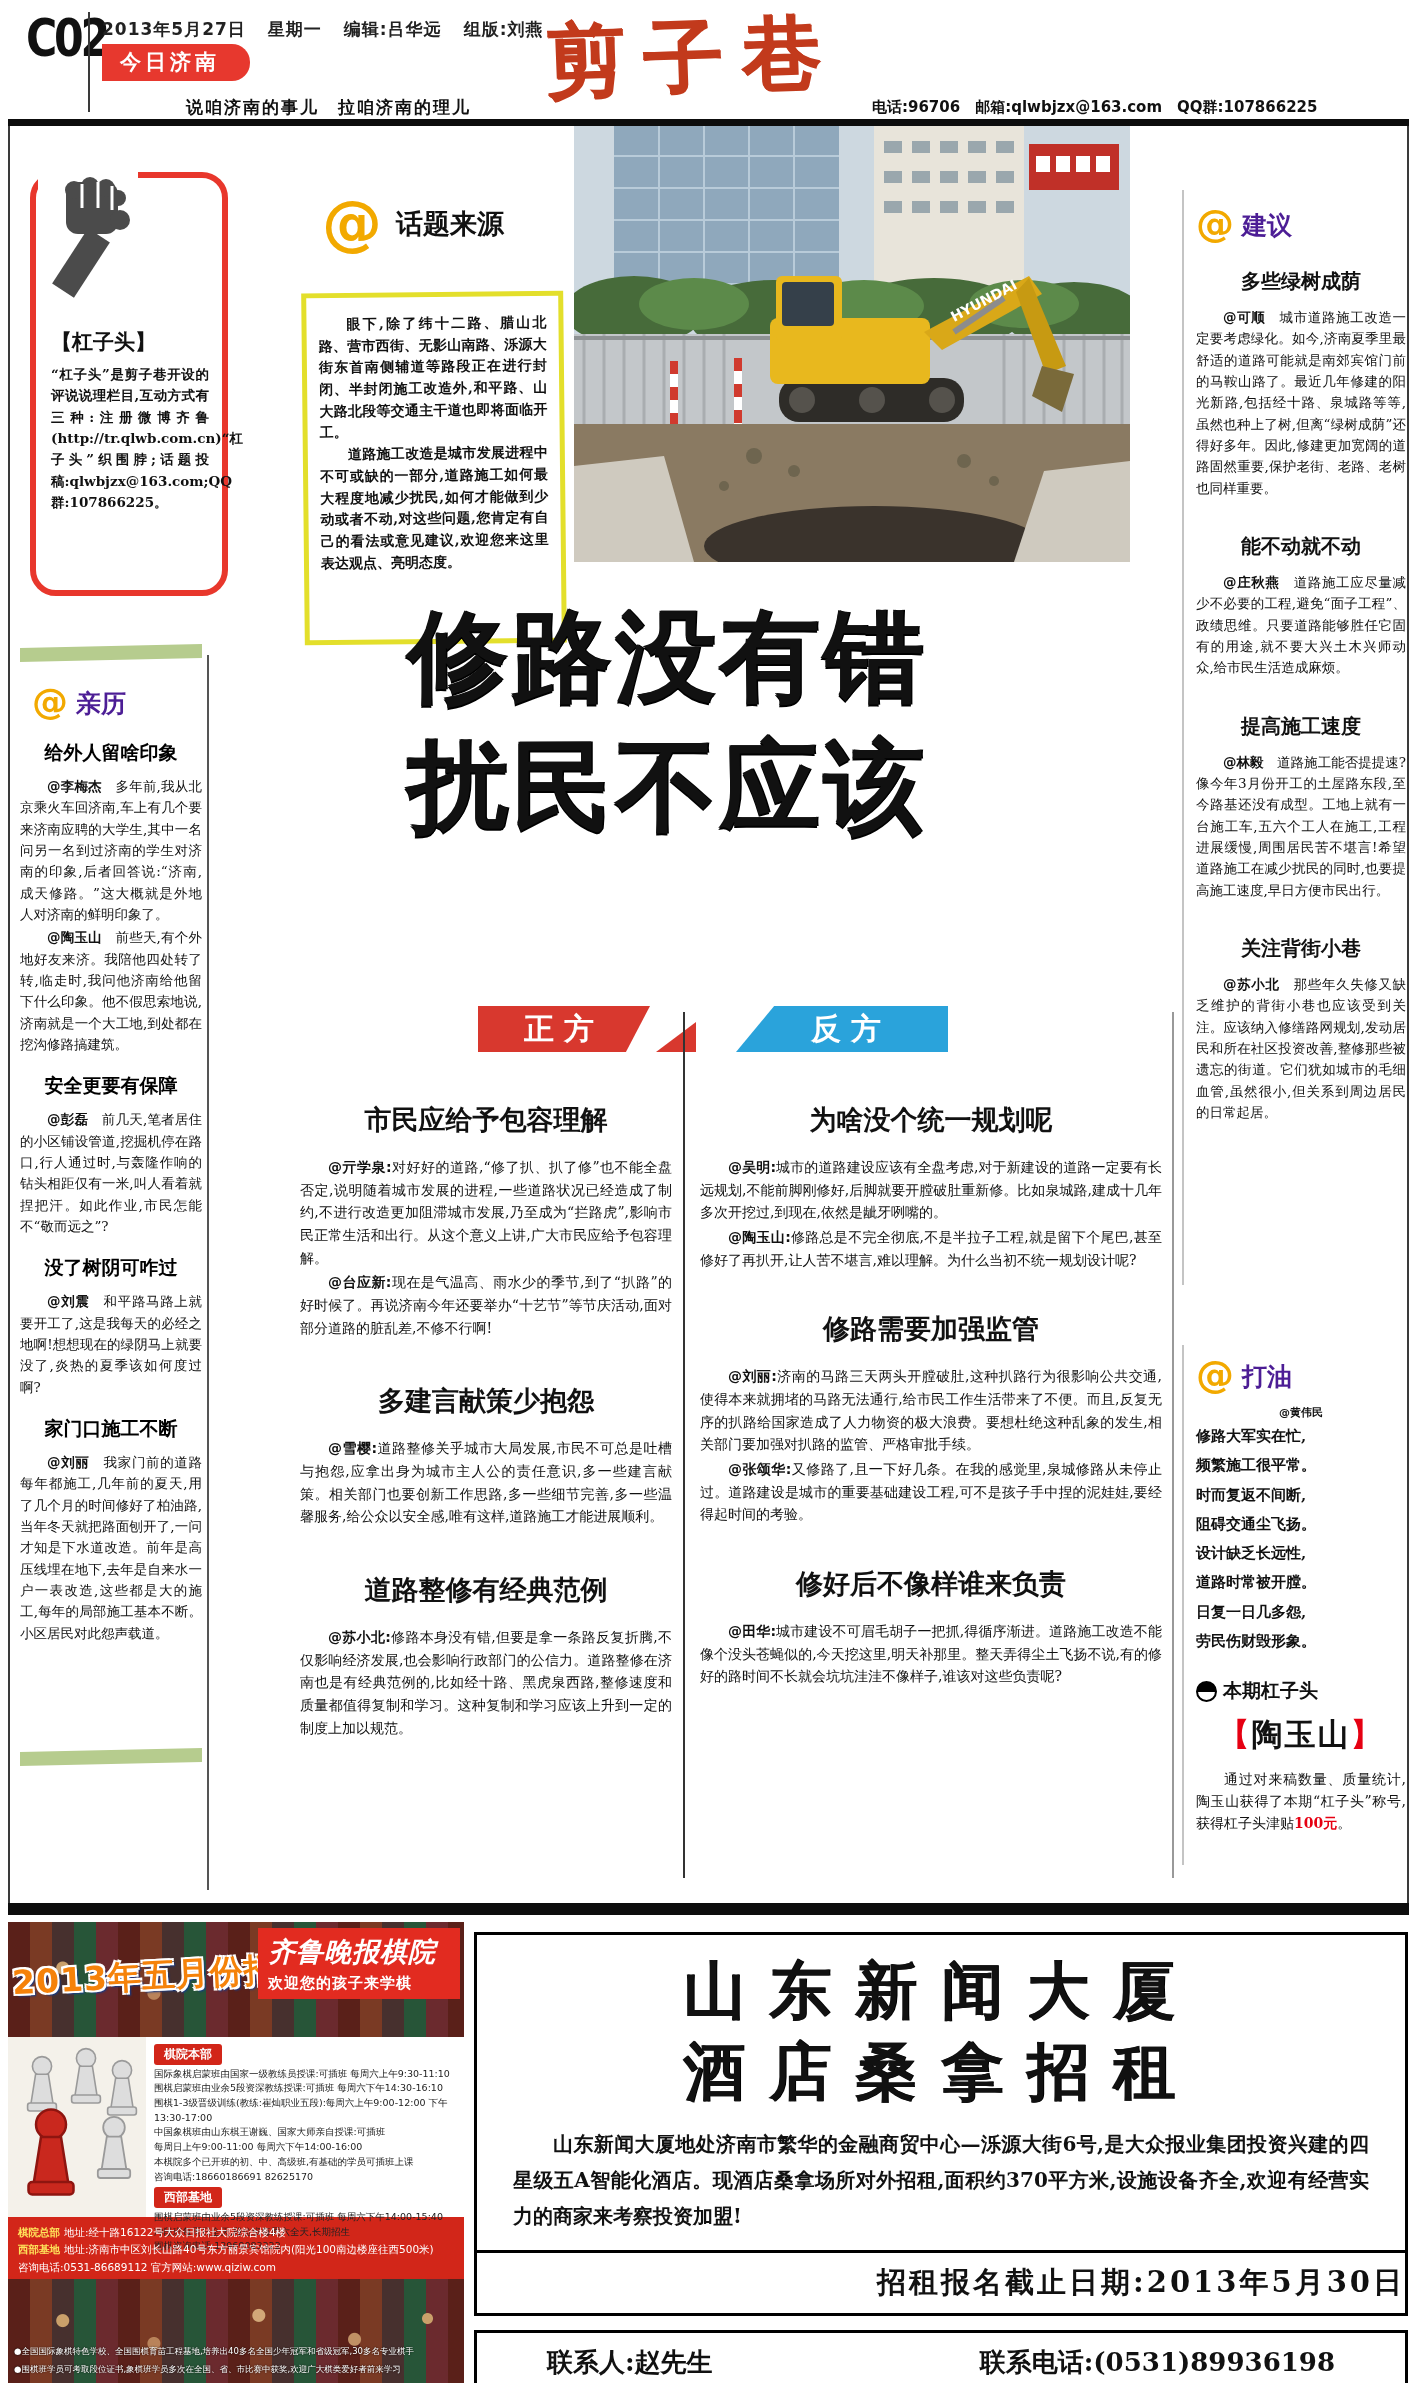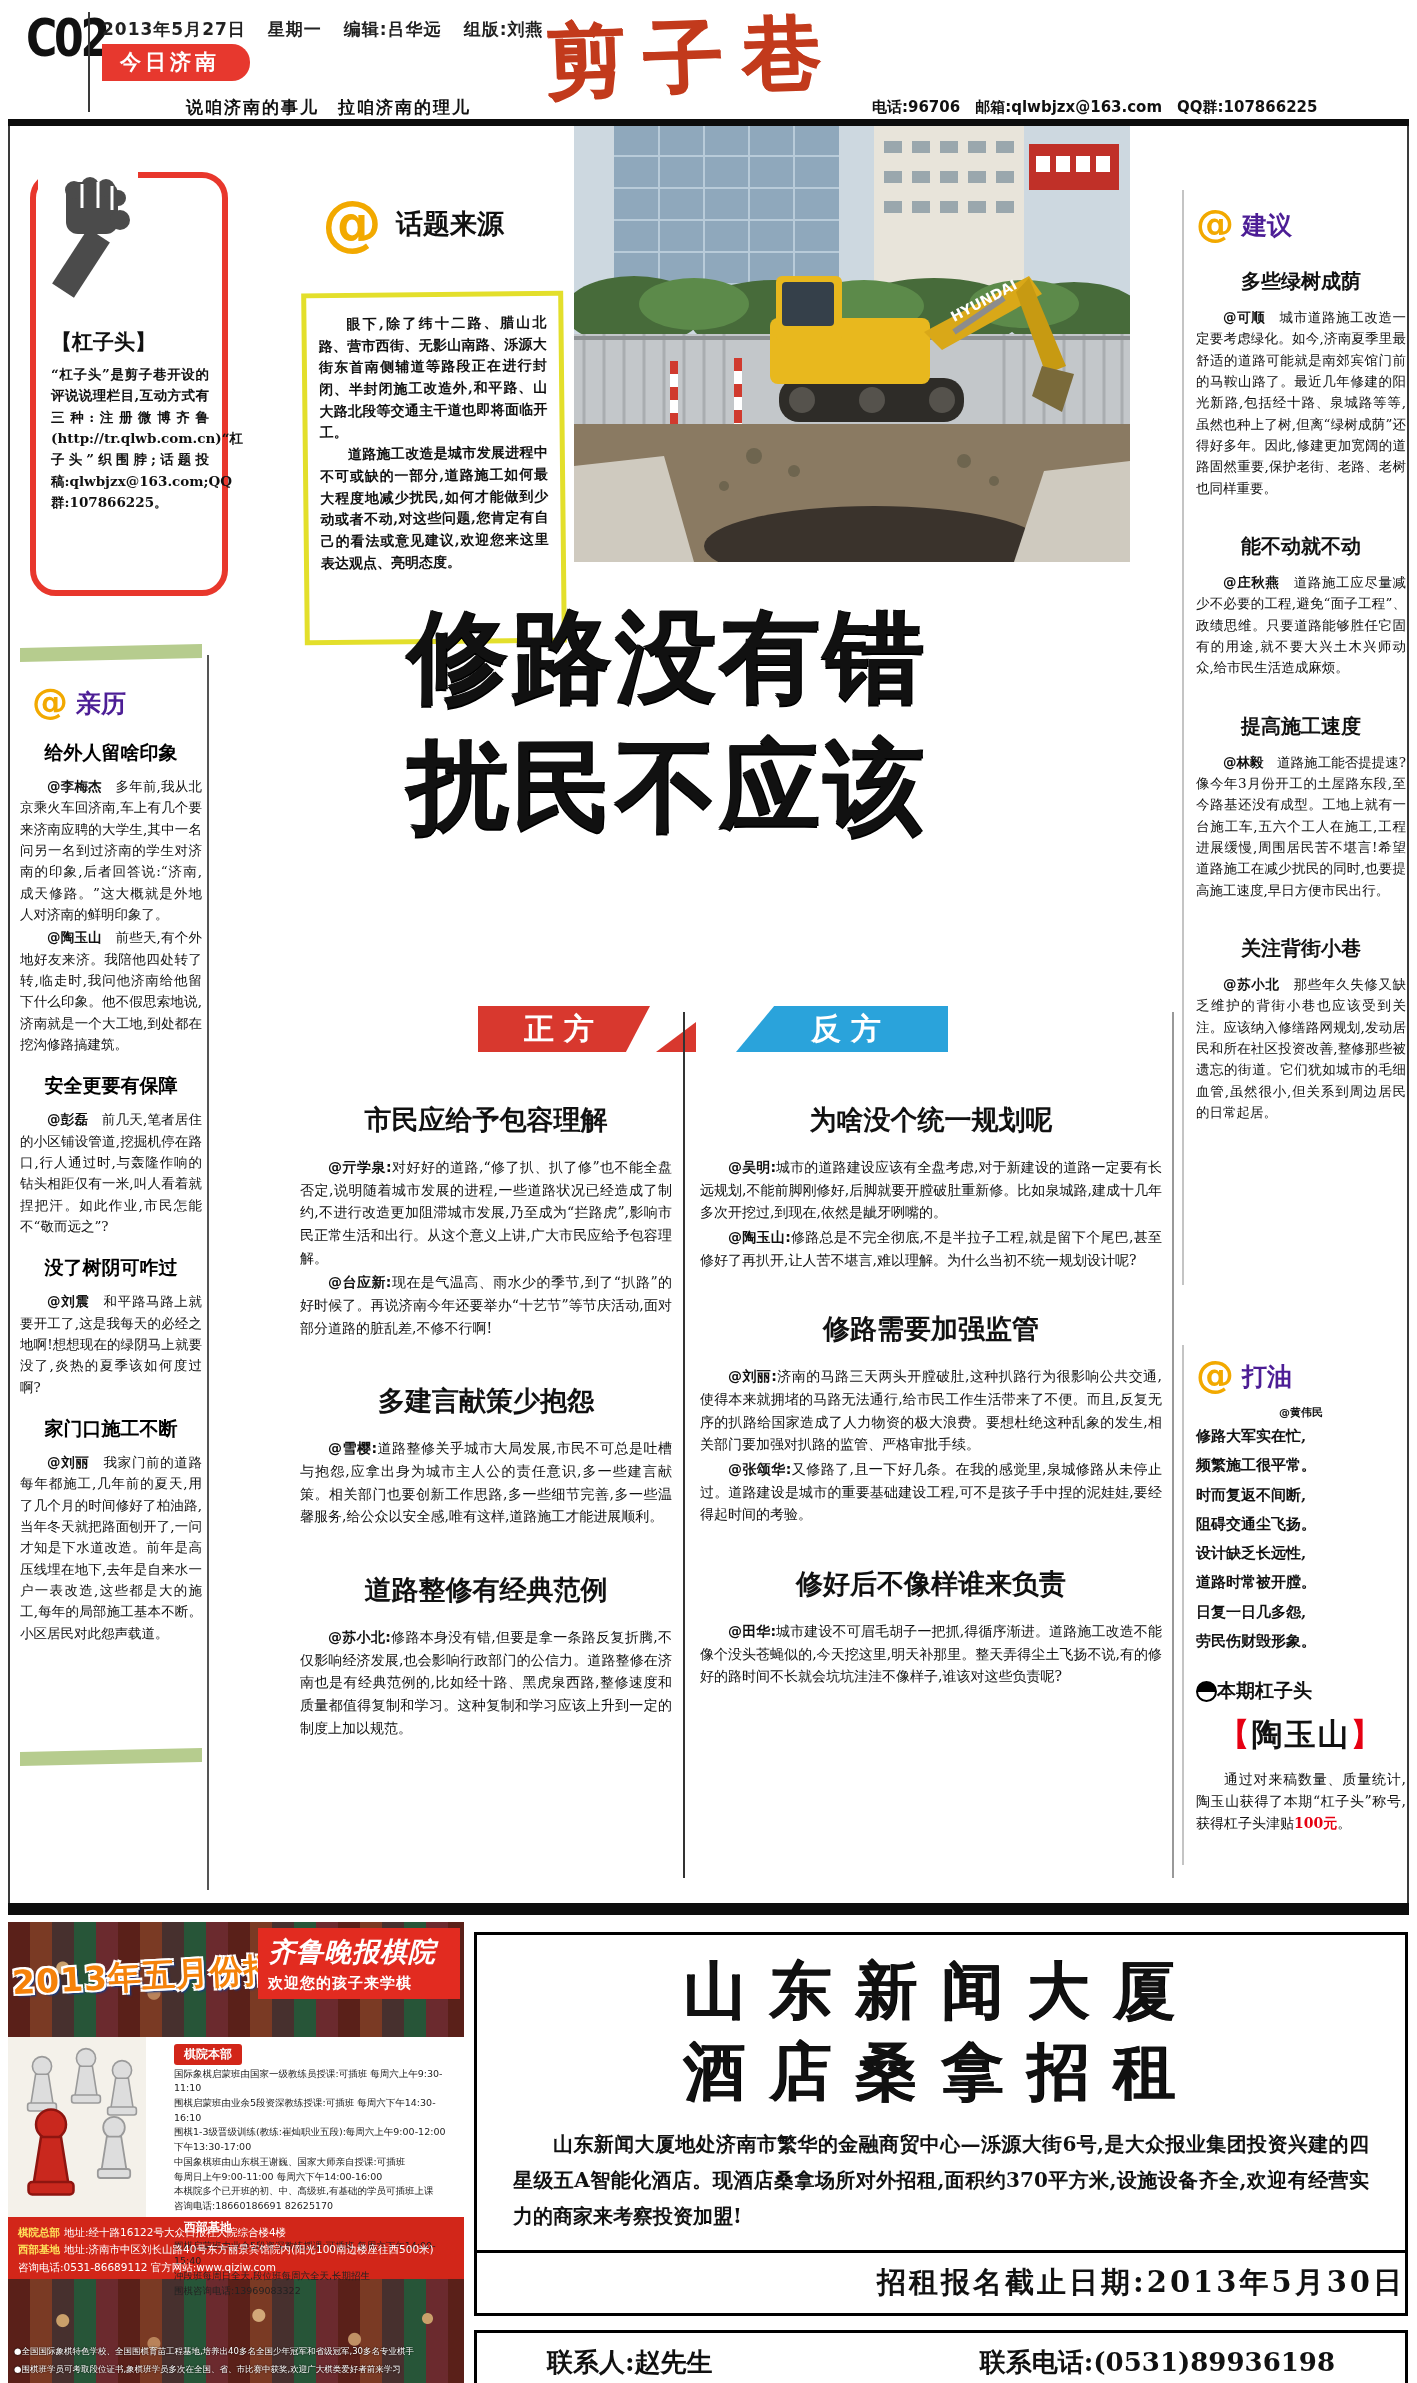--- a/index.html
+++ b/index.html
@@ -42,21 +42,21 @@
        justify-content:center;letter-spacing:10px;}
   .tab-pro{background:#d8382e;clip-path:polygon(0 0,100% 0,86% 100%,0 100%);}
   .tab-con{background:#2aa3db;clip-path:polygon(18% 0,100% 0,100% 100%,0 100%);}
   .wedge{background:#d8382e;clip-path:polygon(100% 0,100% 100%,0 100%);}
   .deb-h{font-size:27px;font-weight:900;text-align:center;margin:30px 0 18px 0;}
   .deb .bp{font-size:14px;line-height:1.62;}
   
   .panel{border-left:2px solid #c4c4c4;padding:10px 0 18px 12px;position:relative;}
   .rc-h{font-size:20px;font-weight:900;text-align:center;margin:26px 0 12px 0;}
   .poem{font-family:"DejaVu Serif",serif;font-weight:700;font-size:15px;line-height:1.95;}
-  .win-label{font-size:19px;font-weight:800;display:flex;align-items:center;}
+  .win-label{font-size:19px;font-weight:800;display:flex;align-items:center;gap:6px;}
   .half-circle{width:17px;height:17px;border-radius:50%;border:2px solid #000;
                background:linear-gradient(#000 52%,#fff 48%);display:inline-block;}
   .win-name{font-size:31px;font-weight:900;text-align:center;letter-spacing:2px;margin:10px 0 12px 0;}
   .red{color:#e60012;}
   
   .chess-ad{background:#d22619;}
   .crowd{background:
      radial-gradient(circle at 12% 40%,#caa06a 0 6px,transparent 7px),
      radial-gradient(circle at 32% 62%,#b9835a 0 6px,transparent 7px),
      radial-gradient(circle at 55% 35%,#d2a878 0 6px,transparent 7px),
@@ -375,21 +375,21 @@
               <path d="M12,24 L28,24 L34,62 L6,62 Z"></path>
               <rect x="2" y="60" width="36" height="10" rx="3"></rect>
             </g>
         </g>
         <g transform="translate(18,70) scale(1.25)" fill="#c9281e" stroke="#8e1510" stroke-width="2">
           <circle cx="20" cy="14" r="12"></circle>
             <path d="M12,24 L28,24 L34,62 L6,62 Z"></path>
             <rect x="2" y="60" width="36" height="10" rx="3"></rect>
         </g>
       </svg>
-      <div class="sched" style="flex:1;padding:4px 8px 2px 8px;margin-left:20px;">
+      <div class="sched" style="flex:1;padding:4px 8px 2px 8px;">
         <span class="tag">棋院本部</span>
         <div>国际象棋启蒙班由国家一级教练员授课:可插班 每周六上午9:30-11:10</div>
         <div>围棋启蒙班由业余5段资深教练授课:可插班 每周六下午14:30-16:10</div>
         <div>围棋1-3级晋级训练(教练:崔灿职业五段):每周六上午9:00-12:00 下午13:30-17:00</div>
         <div>中国象棋班由山东棋王谢巍、国家大师亲自授课:可插班</div>
         <div>每周日上午9:00-11:00 每周六下午14:00-16:00</div>
         <div>本棋院多个已开班的初、中、高级班,有基础的学员可插班上课</div>
         <div>咨询电话:18660186691 82625170</div>
         <span class="tag">西部基地</span>
         <div>围棋启蒙班由业余5段资深教练授课:可插班 每周六下午14:00-15:40</div>

